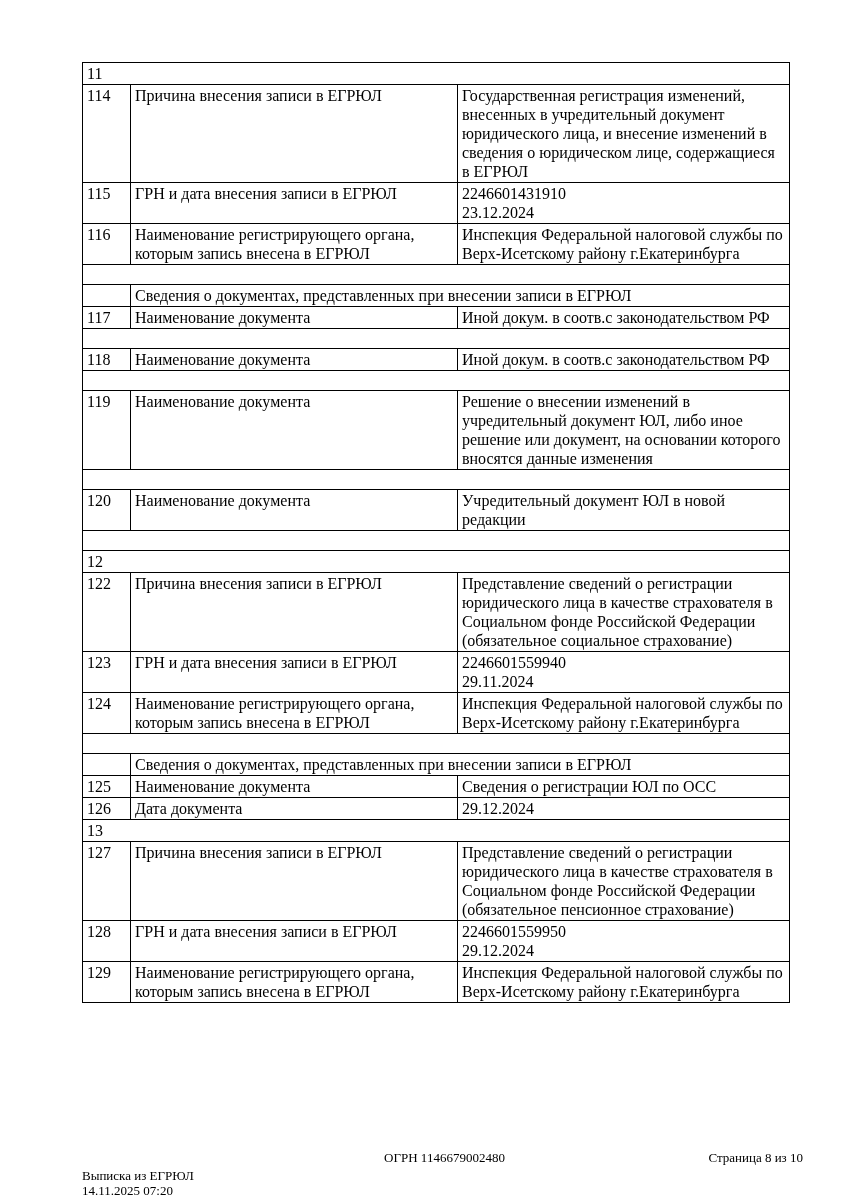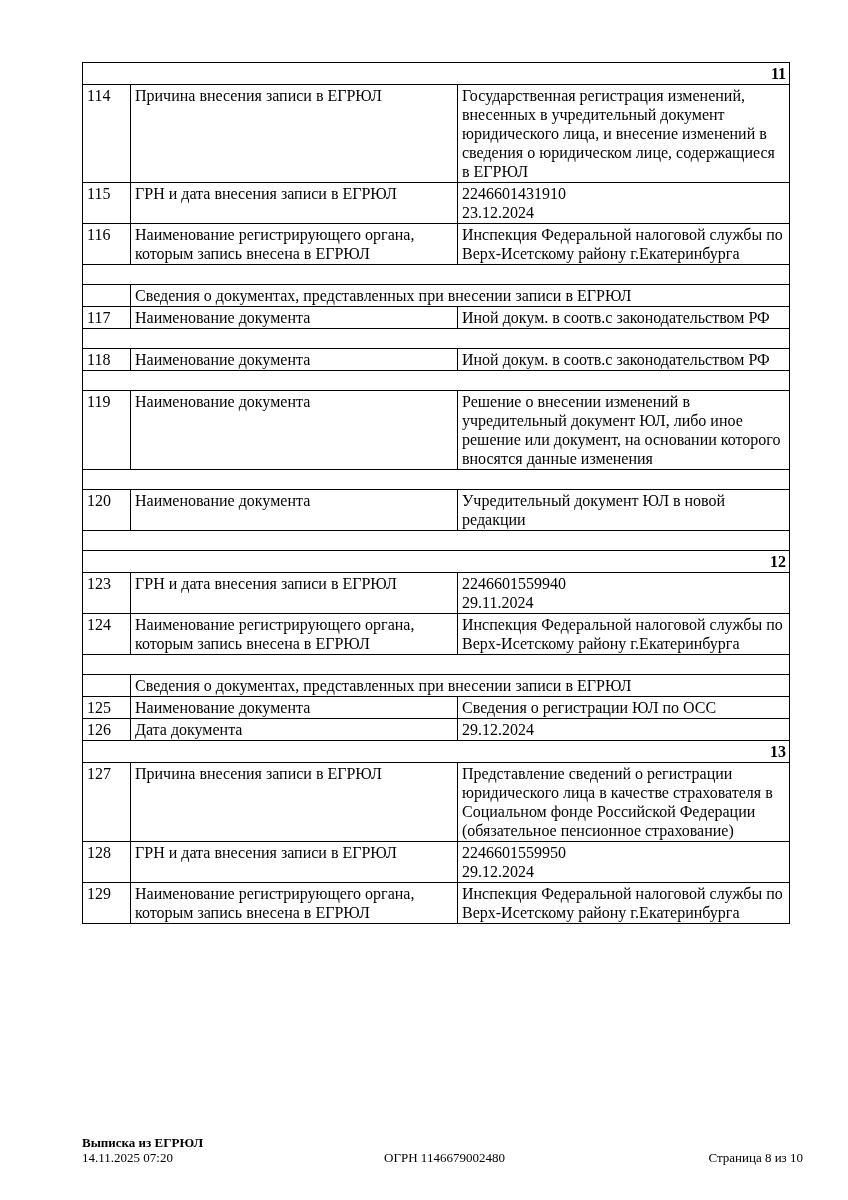--- a/index.html
+++ b/index.html
@@ -29,35 +29,35 @@
     border: 1px solid #000000;
     vertical-align: top;
     padding: 1px 3px 1px 4px;
     overflow: hidden;
   }
   col.c-num   { width: 48px; }
   col.c-label { width: 327px; }
   col.c-value { width: 332px; }
   td.num { padding-left: 1px; padding-right: 1px; }
   tr.part td {
-    text-align: right;
-    font-weight: bold;
+    text-align: left;
+    font-weight: normal;
     padding-top: 1px; padding-bottom: 1px;
   }
   tr.sp td { height: 20px; padding: 0; }
   td.val { white-space: pre-line; margin-top: 20px; }
   .footer {
     position: absolute;
     left: 0; top: 1135px;
     width: 848px;
     font-size: 13px;
     line-height: 15px;
   }
   .f-left { position: absolute; left: 82px; top: 0; }
-  .f-title { font-weight: bold; }
+  .f-title { font-weight: normal; margin-top: 33px; }
   .f-center { position: absolute; left: 0; top: 15px; width: 848px; text-align: center; padding-left: 41px; }
   .f-right { position: absolute; right: 45px; top: 15px; }
 </style>
 </head>
 <body>
 
 <div class="page">
 
   <table class="egrul">
     <colgroup>
@@ -121,20 +121,25 @@
         <td class="lbl">Наименование документа</td>
         <td class="val">Учредительный документ ЮЛ в новой редакции</td>
       </tr>
       <tr class="sp">
         <td colspan="3"></td>
       </tr>
       <tr class="part">
         <td colspan="3">12</td>
       </tr>
       <tr>
+        <td class="num">122</td>
+        <td class="lbl">Причина внесения записи в ЕГРЮЛ</td>
+        <td class="val">Представление сведений о регистрации юридического лица в качестве страхователя в Социальном фонде Российской Федерации (обязательное социальное страхование)</td>
+      </tr>
+      <tr>
         <td class="num">123</td>
         <td class="lbl">ГРН и дата внесения записи в ЕГРЮЛ</td>
         <td class="val">2246601559940
 29.11.2024</td>
       </tr>
       <tr>
         <td class="num">124</td>
         <td class="lbl">Наименование регистрирующего органа, которым запись внесена в ЕГРЮЛ</td>
         <td class="val">Инспекция Федеральной налоговой службы по Верх-Исетскому району г.Екатеринбурга</td>
       </tr>

